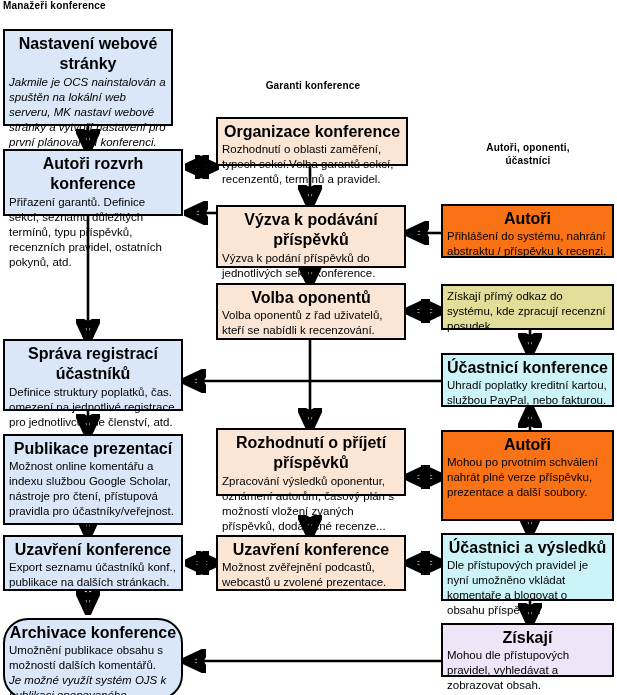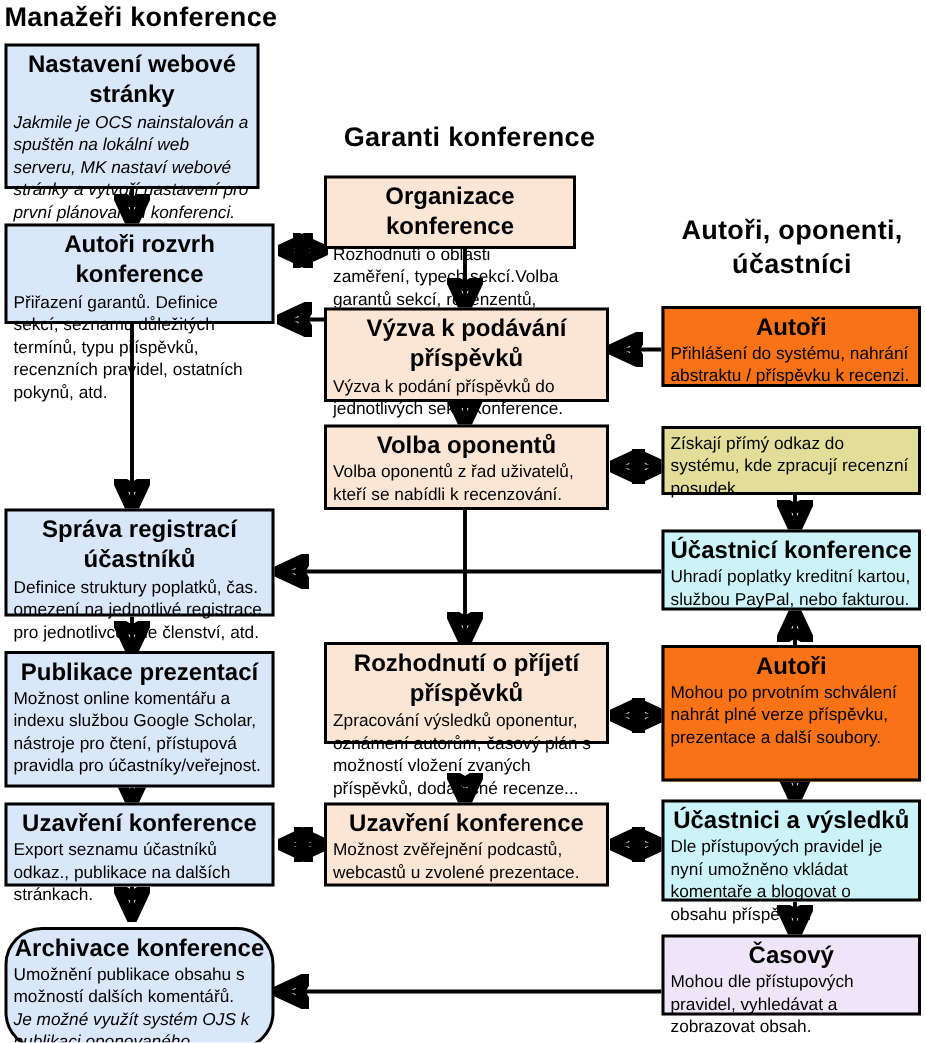--- a/index.html
+++ b/index.html
@@ -1,19 +1,19 @@
 <!DOCTYPE html>
 <html><head>
 <meta charset="utf-8">
 <style>
   html,body{margin:0;padding:0;background:#ffffff;}
   #stage{position:relative;width:617px;height:695px;background:#fff;
          font-family:"Liberation Sans",sans-serif;overflow:hidden;}
 
-  .col-title{position:absolute;font-weight:bold;font-size:18px;color:#000;
+  .col-title{position:absolute;font-weight:bold;font-size:10px;color:#000;
              text-align:center;line-height:1.25;letter-spacing:.2px;}
 
   .node{position:absolute;box-sizing:border-box;border:2px solid #000;
         padding:3px 4px 3px 4px;}
   .node .t{display:block;text-align:center;font-weight:bold;font-size:16px;
            color:#000;line-height:1.28;margin-bottom:0px;}
   .node .d{display:block;text-align:left;font-size:11.5px;color:#000;
            line-height:1.30;}
   .node .d.i{font-style:italic;}
 
@@ -99,30 +99,30 @@
     <span class="d">Definice struktury poplatků, čas. omezení na jednotlivé registrace pro jednotlivce, dle členství, atd.</span>
   </div>
 
   <div class="node blue" style="left:3px;top:434px;width:180px;height:91px;">
     <span class="t">Publikace prezentací</span>
     <span class="d">Možnost online komentářu a indexu službou Google Scholar, nástroje pro čtení, přístupová pravidla pro účastníky/veřejnost.</span>
   </div>
 
   <div class="node blue" style="left:3px;top:535px;width:180px;height:56px;">
     <span class="t">Uzavření konference</span>
-    <span class="d">Export seznamu účastníků odkaz., publikace na dalších stránkach.</span>
+    <span class="d">Export seznamu účastníků konf., publikace na dalších stránkach.</span>
   </div>
 
   <div class="node blue" style="left:3px;top:618px;width:180px;height:82px;border-radius:25px;">
     <span class="t">Archivace konference</span>
     <span class="d">Umožnění publikace obsahu s možností dalších komentářů.</span>
     <span class="d i">Je možné využít systém OJS k publikaci oponovaného sborníku.</span>
   </div>
 
-  <div class="node peach" style="left:216px;top:117px;width:168px;height:49px;">
+  <div class="node peach" style="left:216px;top:117px;width:192px;height:49px;">
     <span class="t">Organizace konference</span>
     <span class="d">Rozhodnutí o oblasti zaměření, typech sekcí.Volba garantů sekcí, recenzentů, termínů a pravidel.</span>
   </div>
 
   <div class="node peach" style="left:216px;top:205px;width:190px;height:63px;">
     <span class="t">Výzva k podávání příspěvků</span>
     <span class="d">Výzva k podání příspěvků do jednotlivých sekcí konference.</span>
   </div>
 
   <div class="node peach" style="left:216px;top:283px;width:190px;height:57px;">
@@ -158,17 +158,17 @@
     <span class="t">Autoři</span>
     <span class="d">Mohou po prvotním schválení nahrát plné verze příspěvku, prezentace a další soubory.</span>
   </div>
 
   <div class="node cyan" style="left:441px;top:533px;width:173px;height:68px;">
     <span class="t">Účastnici a výsledků</span>
     <span class="d">Dle přístupových pravidel je nyní umožněno vkládat komentaře a blogovat o obsahu příspěvků.</span>
   </div>
 
   <div class="node lav" style="left:441px;top:623px;width:173px;height:54px;">
-    <span class="t">Časový</span>
+    <span class="t">Získají</span>
     <span class="d">Mohou dle přístupových pravidel, vyhledávat a zobrazovat obsah.</span>
   </div>
 
 </div>
 
 </body></html>

